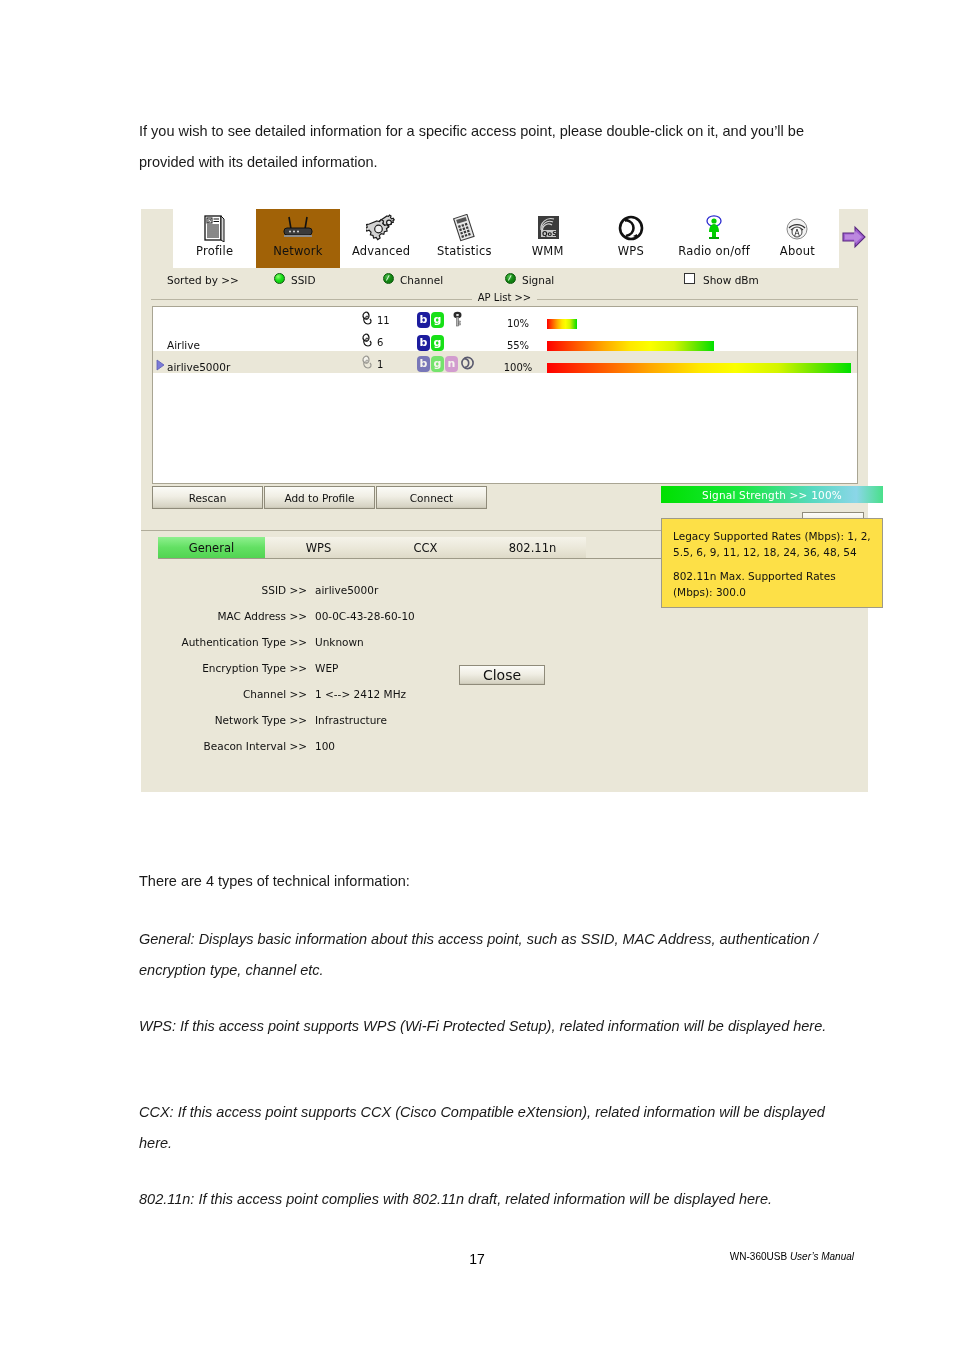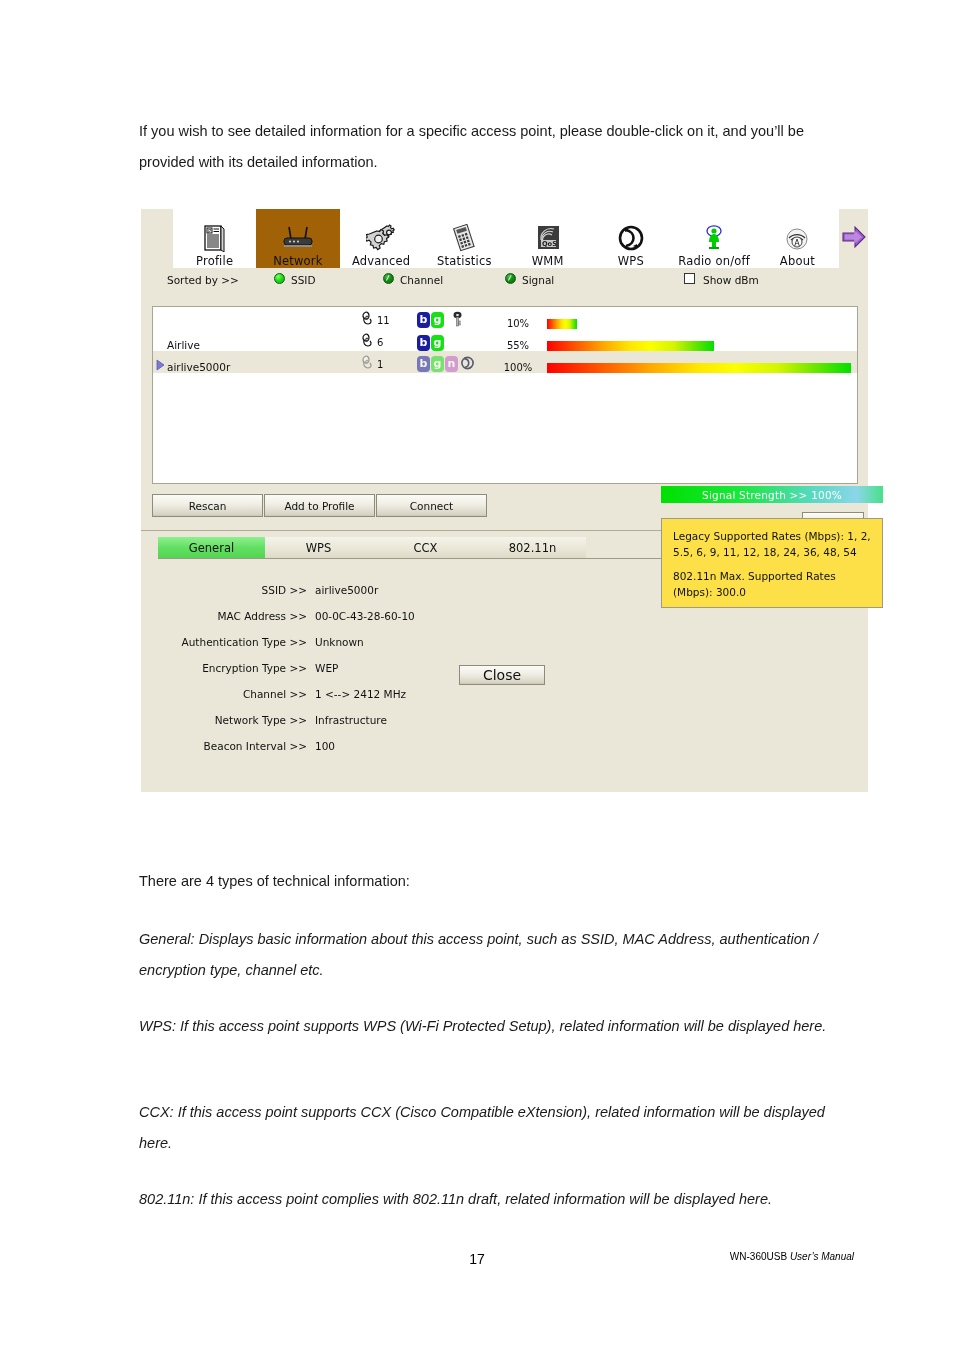--- a/index.html
+++ b/index.html
@@ -58,21 +58,21 @@
     width:666px; height:59px;
     background:#ffffff;
     display:flex;
   }
   .tb-item {
     flex:1 1 0;
     display:flex;
     flex-direction:column;
     align-items:center;
     justify-content:flex-end;
-    padding-bottom:0;
+    padding-bottom:10px;
     background:#ffffff;
     cursor:pointer;
   }
   .tb-item.active { background:#a16207; }
   .tb-ico {
     height:30px;
     display:flex; align-items:center; justify-content:center;
     margin-bottom:1px;
   }
   .tb-lbl {
@@ -172,21 +172,21 @@
     font-family:"DejaVu Sans", sans-serif;
   }
   .badge.b { background:#1c1c9e; }
   .badge.g { background:#17e017; }
   .badge.n { background:#c060c8; }
   .badge.dim { opacity:0.55; }
 
   
   .btnrow { position:absolute; left:11px; top:277px; width:706px; height:25px; }
   .winbtn {
-    position:absolute; top:8px;
+    position:absolute; top:0;
     height:23px;
     background:linear-gradient(to bottom,#fbfbf7 0%,#f0eee4 45%,#d7d4c4 92%,#c8c5b4 100%);
     border:1px solid #8f8b7a;
     font-size:10.5px;
     font-family:"DejaVu Sans", sans-serif;
     color:#111;
     cursor:pointer;
     display:flex; align-items:center; justify-content:center;
   }
   .collapse-btn {
@@ -437,20 +437,24 @@
     <div class="radio-dot off" style="left:242px;"></div>
     <div class="lab" style="left:259px;">Channel</div>
 
     <div class="radio-dot off" style="left:364px;"></div>
     <div class="lab" style="left:381px;">Signal</div>
 
     <div class="chk-box" style="left:543px;"></div>
     <div class="lab" style="left:562px;">Show dBm</div>
   </div>
 
+  <div class="aplist-hdr">
+    <div class="ln"></div>
+    <span class="cap">AP List &gt;&gt;</span>
+  </div>
 
   <div class="aplist">
 
     <div class="ap-row">
       <div class="ap-marker"></div>
       <div class="ap-ssid"></div>
       <div class="ap-chan">
         <span>
           <svg width="15" height="16" viewBox="0 0 15 16">
             <path d="M5 1 C2 2 1 5 3 7 C5 9 8 8 8 5 C8 2.5 6.5 1 5 1 Z" fill="#fff" stroke="#111" stroke-width="1.2"></path>

